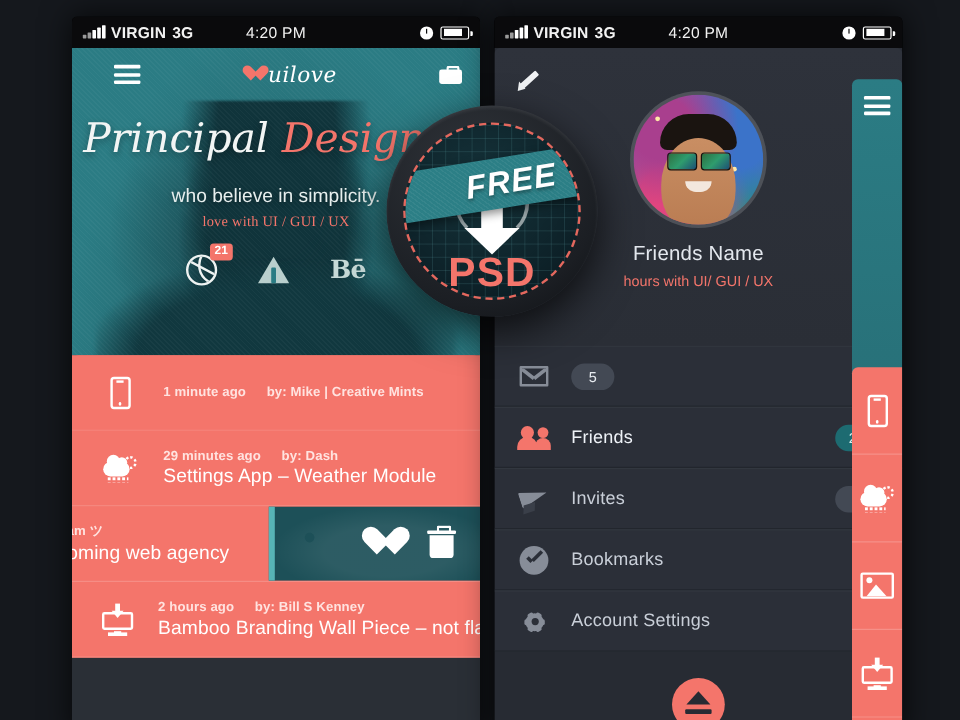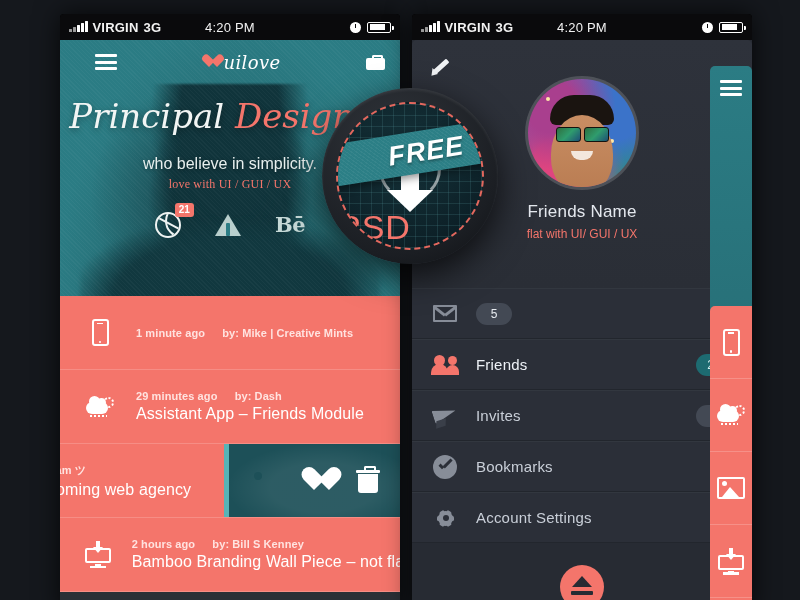--- a/index.html
+++ b/index.html
@@ -180,21 +180,21 @@
     border-bottom: 22px solid #b9cfcd;
   }
   .forrst i { position: absolute; left: 11px; bottom: 2px; width: 4px; height: 13px;
     background: #2b7c84; z-index: 2; border-radius: 1px; }
   .behance { color: #c6d9d7; font-size: 21px; font-weight: bold;
     font-family: "DejaVu Serif", serif; letter-spacing: -.5px; }
 
   
   .feed { position: relative; background: #f4756b; }
   .row {
-    position: relative; height: 74px; display: flex; align-items: center;
+    position: relative; height: 63px; display: flex; align-items: center;
     padding: 0 18px; gap: 14px;
     background: #f4756b;
     border-bottom: 1px solid rgba(255,255,255,.18);
   }
   .row:first-child { border-radius: 6px 6px 0 0; }
   .row-icon { width: 44px; display: flex; justify-content: center; color: #fff; }
   .row-text { min-width: 0; }
   .row-meta { font-size: 11px; font-weight: bold; color: #ffe3e0; letter-spacing: .1px; }
   .row-meta .by { margin-left: 14px; }
   .row-title { font-size: 16px; color: #fff; margin-top: 3px; white-space: nowrap; letter-spacing: .1px; }
@@ -479,22 +479,22 @@
     text-shadow: 0 2px 3px rgba(0,0,0,.35);
   }
   .psd-arrow { position: absolute; left: 50%; top: 56px; transform: translateX(-50%); width: 46px; }
   .psd-arrow .stem { width: 18px; height: 30px; background: #fff; margin: 0 auto; }
   .psd-arrow .head {
     width: 0; height: 0; margin: 0 auto;
     border-left: 23px solid transparent; border-right: 23px solid transparent;
     border-top: 22px solid #fff;
   }
   .psd-text {
-    position: absolute; left: 0; right: 0; top: 104px; text-align: left;
-    color: #f4756b; font-size: 34px; font-weight: normal; letter-spacing: 1px;
+    position: absolute; left: 0; right: 0; top: 104px; text-align: center;
+    color: #f4756b; font-size: 34px; font-weight: bold; letter-spacing: 1px;
   }
   .psd-circle-deco {
     position: absolute; left: 50%; top: 34px; transform: translateX(-50%);
     width: 62px; height: 62px; border: 3px solid rgba(255,255,255,.55);
     border-radius: 50%; border-bottom-color: transparent;
   }
 </style>
 </head>
 <body>
 
@@ -588,21 +588,21 @@
                 <span class="cloud"></span>
                 <span class="sun"></span>
                 <span class="rain"></span>
               </span>
           </div>
           <div class="row-text">
             <div class="row-meta">
               <span>29 minutes ago</span>
               <span class="by">by: Dash</span>
             </div>
-            <div class="row-title">Assistant App – Friends Module</div>
+            <div class="row-title">Settings App – Weather Module</div>
           </div>
         </div>
 
         <div class="row row-swiped">
           <div class="swipe-content">
             <div>
               <div class="row-meta">Ghulam ツ</div>
               <div class="row-title">upcoming web agency</div>
             </div>
           </div>
@@ -674,21 +674,21 @@
             <span class="av-hair"></span>
             <span class="av-face"></span>
             <span class="av-glasses">
                 <i></i>
                 <i></i>
               </span>
             <span class="av-smile"></span>
           </div>
         </div>
         <div class="prof-name">Friends Name</div>
-        <div class="prof-sub">flat with UI/ GUI / UX</div>
+        <div class="prof-sub">hours with UI/ GUI / UX</div>
       </div>
 
       <div class="menu">
 
         <div class="menu-item">
           <span class="mi-icon">
               <span class="ic-mail"></span>
             </span>
           <span class="pill">5</span>
         </div>

